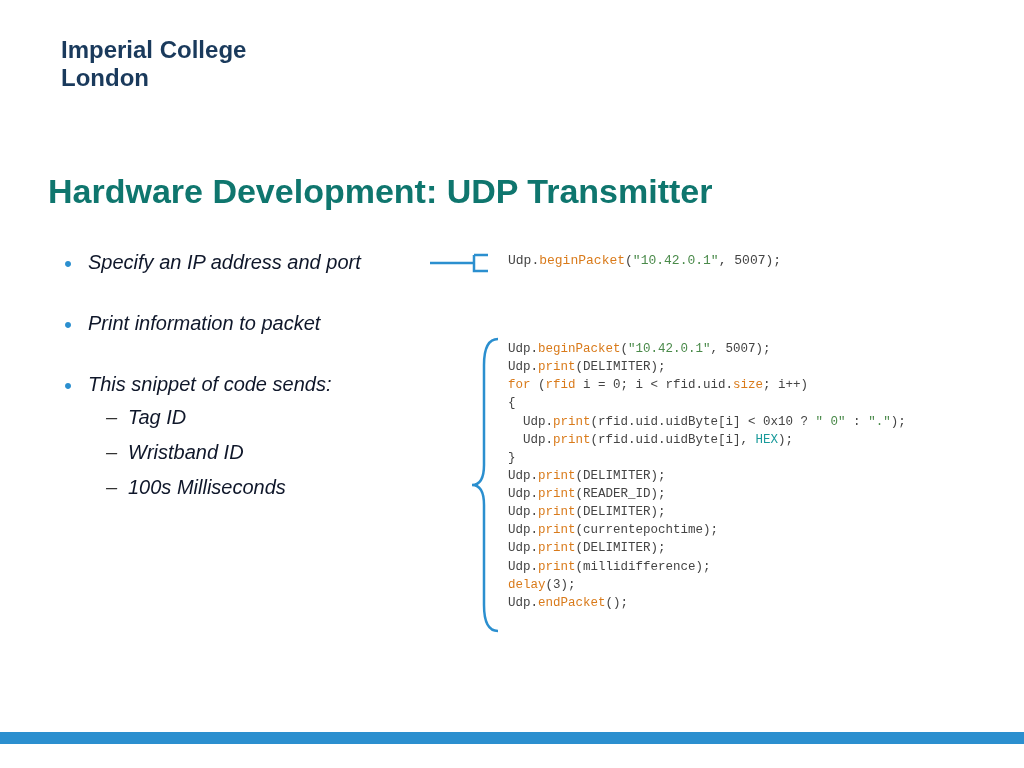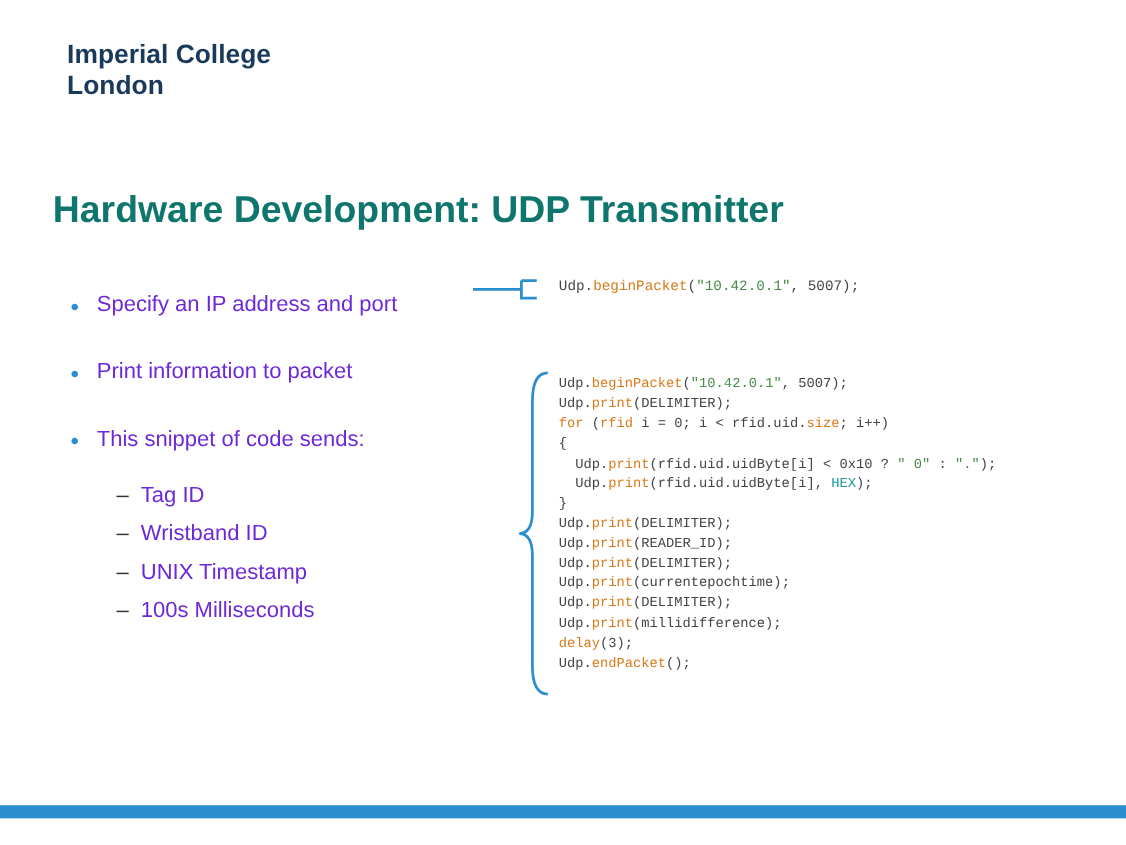--- a/index.html
+++ b/index.html
@@ -24,42 +24,43 @@
   .slide-title {
     position: absolute;
     top: 172px;
     left: 48px;
     color: #0f766e;
     font-weight: bold;
     font-size: 34px;
   }
   .bullets {
     position: absolute;
-    top: 264px;
+    top: 249px;
     left: 60px;
     width: 360px;
     font-size: 20px;
-    color: #6d28d9;
+    color: #0f172a;
+    font-style: italic;
   }
   .bullets ul { list-style: none; }
   .bullets > ul > li {
     position: relative;
     padding-left: 28px;
     margin-bottom: 34px;
     line-height: 1.35;
   }
   .bullets > ul > li::before {
     content: "•";
     position: absolute;
     left: 4px;
     top: 0;
     color: #2b8fcf;
     font-size: 22px;
   }
-  .bullets ul ul { margin-top: 24px; }
+  .bullets ul ul { margin-top: 6px; }
   .bullets ul ul li {
     position: relative;
     padding-left: 40px;
     margin-bottom: 8px;
     font-size: 20px;
   }
   .bullets ul ul li::before {
     content: "–";
     position: absolute;
     left: 18px;
@@ -116,21 +117,20 @@
 
 <div class="bullets">
   <ul>
     <li>Specify an IP address and port</li>
     <li>Print information to packet</li>
     <li>
       <span>This snippet of code sends:</span>
       <ul>
         <li>Tag ID</li>
         <li>Wristband ID</li>
-        <li>UNIX Timestamp</li>
         <li>100s Milliseconds</li>
       </ul>
     </li>
   </ul>
 </div>
 
 <div class="arrow1">
   <svg width="60" height="20">
     <path d="M 0 10 L 44 10" stroke="#2b8fcf" stroke-width="2.5" fill="none"></path>
     <path d="M 44 2 L 44 18 L 58 18 M 58 2 L 44 2" stroke="#2b8fcf" stroke-width="2.5" fill="none"></path>

